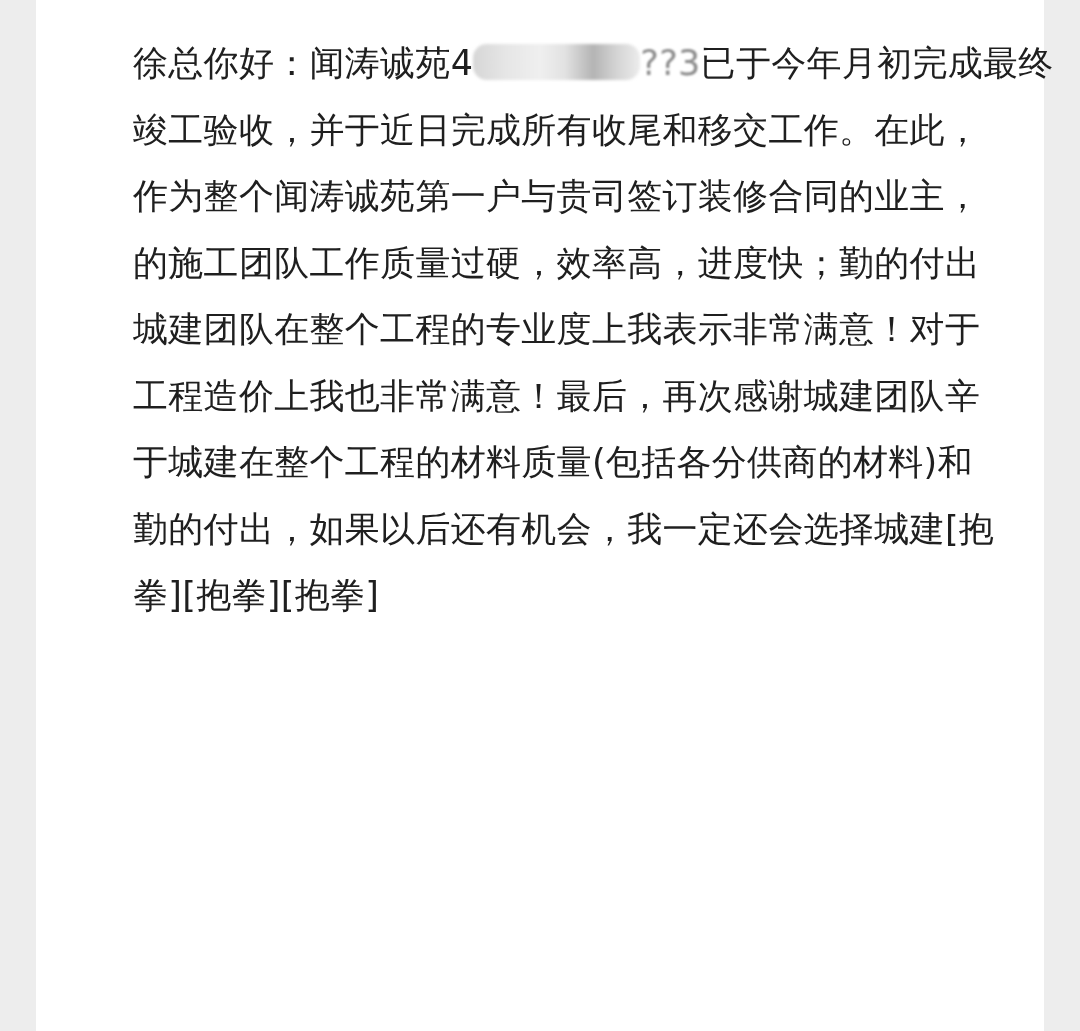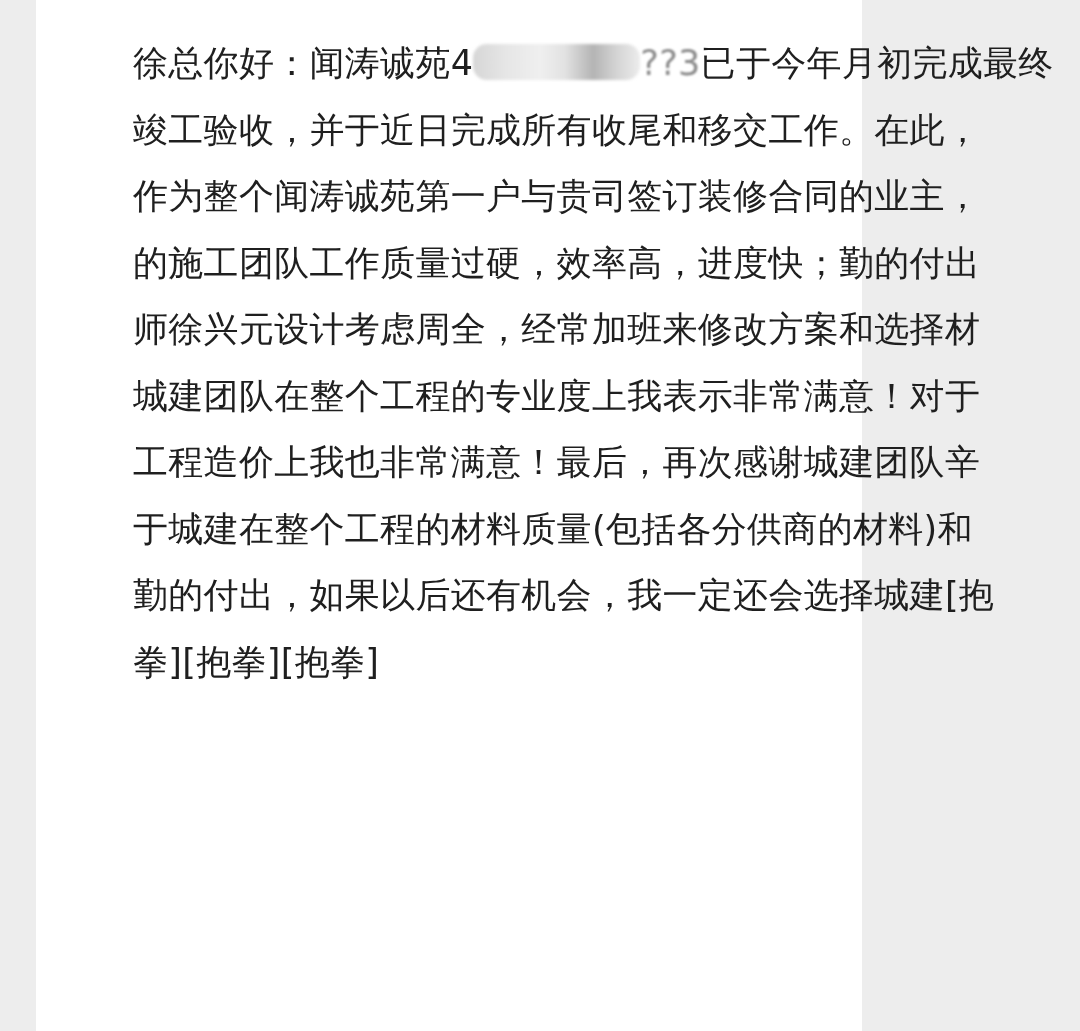--- a/index.html
+++ b/index.html
@@ -11,21 +11,21 @@
     height: 1031px;
     background: #ededed;
     position: relative;
     overflow: hidden;
     font-family: "DejaVu Sans", "Liberation Sans", sans-serif;
   }
   .card {
     position: absolute;
     left: 36px;
     top: 0;
-    width: 826px;
+    width: 1008px;
     height: 1031px;
     background: #ffffff;
   }
   .msg {
     position: absolute;
     left: 97px;
     top: 30px;
     width: 880px;
     margin: 0;
     padding: 0;
@@ -56,20 +56,19 @@
 </style>
 </head>
 <body>
 
 <div class="card">
   <div class="msg">
     <div class="line"><span>徐总你好：闻涛诚苑4</span><span class="redact"></span><span class="tail-frag">??3</span><span>已于今年月初完成最终</span></div>
     <div class="line">竣工验收，并于近日完成所有收尾和移交工作。在此，</div>
     <div class="line">作为整个闻涛诚苑第一户与贵司签订装修合同的业主，</div>
     <div class="line">的施工团队工作质量过硬，效率高，进度快；勤的付出</div>
-    <div class="line">师徐兴元设计考虑周全，经常加班来修改方案和选择材</div>
     <div class="line">城建团队在整个工程的专业度上我表示非常满意！对于</div>
     <div class="line">工程造价上我也非常满意！最后，再次感谢城建团队辛</div>
     <div class="line">于城建在整个工程的材料质量(包括各分供商的材料)和</div>
     <div class="line">勤的付出，如果以后还有机会，我一定还会选择城建[抱</div>
     <div class="line">拳][抱拳][抱拳]</div>
   </div>
 </div>
 
 </body></html>

